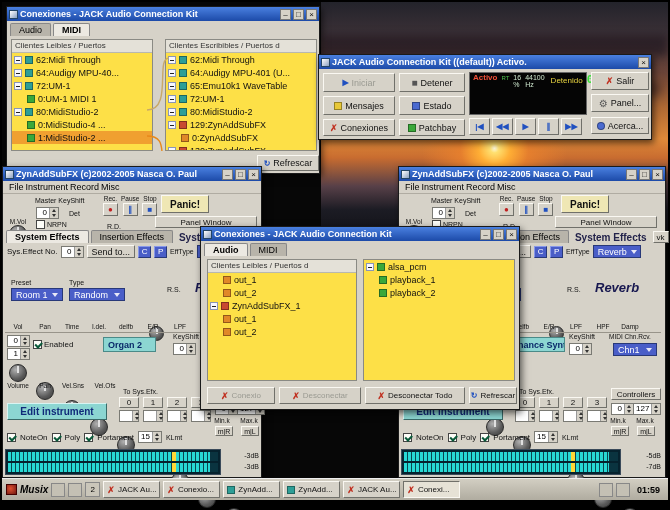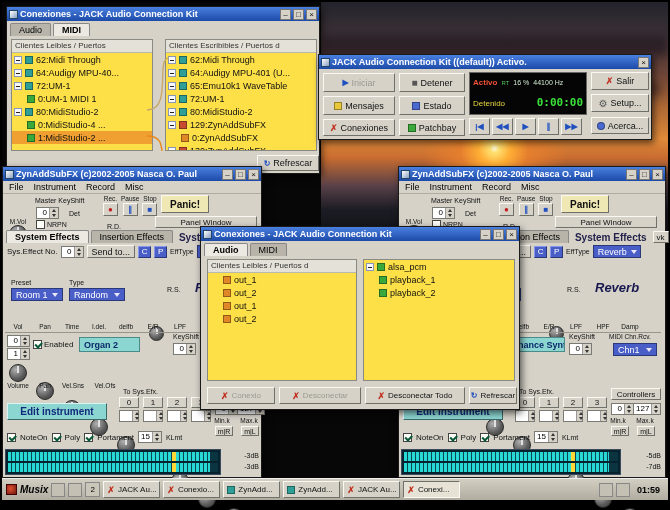--- a/index.html
+++ b/index.html
@@ -30,21 +30,21 @@
 .ind{width:10px;flex:none}
 .tw{width:8px;height:8px;border:1px solid #8a96b8;background:#f8f8ff;position:relative;flex:none}
 .tw::after{content:"";position:absolute;left:1px;top:3px;width:4px;height:1px;background:#222}
 .ic{width:8px;height:8px;flex:none;border:1px solid rgba(0,0,0,.35)}
 .teal{background:#2e9e96}.grn{background:#3aa83a}.red2{background:#c84a30}.org{background:#e08828}.blu2{background:#4a6ad0}.yel{background:#e8c838}
 .b{display:inline-flex;align-items:center;justify-content:center;gap:3px;background:#d6d2c8;border:1px solid;border-color:#faf8f2 #70706a #70706a #faf8f2;font-size:9px;color:#111;white-space:nowrap;overflow:hidden}
 .b.dis{color:#9a9a92}
 .bx{color:#c03020;font-weight:bold;font-size:9px}
 .br{color:#2050c0;font-weight:bold;font-size:8px}
 .bg2{color:#555;font-size:10px}
-.mrow{display:flex;gap:10px;padding:0 6px;background:#d6d2c8;border-bottom:1px solid #b0aca2;font-size:9px;height:13px;align-items:center}
+.mrow{display:flex;gap:2px;padding:0 6px;background:#d6d2c8;border-bottom:1px solid #b0aca2;font-size:9px;height:13px;align-items:center}
 .k{width:18px;height:18px;border-radius:50%;border:1px solid #2a2a2a;background:radial-gradient(circle at 35% 30%,#b0b0b0,#5a5a5a 60%,#383838);position:relative;flex:none}
 .k::after{content:"";position:absolute;left:7px;top:1px;width:2px;height:7px;background:#e0e0e0}
 .ks{width:15px;height:15px}.ks::after{left:6px;height:6px}
 .kl{font-size:6.5px;text-align:center;color:#111;white-space:nowrap}
 .lbl{font-size:8px;color:#111;white-space:nowrap}
 .l7{font-size:7px;color:#111;white-space:nowrap}
 .spn{display:inline-flex;height:12px;border:1px solid #7a7a74;background:#fff;align-items:stretch;flex:none;font-size:8px}
 .spn .v{min-width:12px;padding:0 2px;text-align:right;line-height:10px}
 .spn .ar{width:9px;display:flex;flex-direction:column;border-left:1px solid #999}
 .spn .u,.spn .d{flex:1;position:relative;background:#d6d2c8}
@@ -59,21 +59,21 @@
 .name{background:#8cd6d2;color:#0a2a6a;font-weight:bold;font-size:9px;display:flex;align-items:center;padding:0 4px;border:1px solid #4a8a88;white-space:nowrap;overflow:hidden}
 .edit{background:#8cd6d2;color:#102a7a;font-weight:bold;font-size:10px;display:flex;align-items:center;justify-content:center;border:1px solid;border-color:#d8f4f2 #3a6a68 #3a6a68 #d8f4f2}
 .big{font-size:13px;font-weight:bold;font-style:italic;color:#181850;white-space:nowrap}
 .panic{background:#efe7b4;font-weight:bold;font-size:10px}
 .cp{background:#4a5ec8;color:#fff;height:12px;width:13px;padding:0;font-size:8px;border-color:#8898e8 #283878 #283878 #8898e8}
 .hr{height:1px;background:#98948a}
 .vu{background:#06222e;border:1px solid #3a4a5a;display:flex;flex-direction:column;gap:2px;padding:2px}
 .vb{flex:1;position:relative;background:linear-gradient(90deg,rgba(0,0,0,0) 0 78%,#ffd838 78% 80%,rgba(0,0,0,0) 80% 100%),repeating-linear-gradient(90deg,#28d8d4 0 3px,#0a4450 3px 4px)}
 .vb::after{content:"";position:absolute;right:0;top:0;bottom:0;width:4%;background:#0a3440}
 .vlab{font-size:7px;color:#111;text-align:right;white-space:nowrap}
-.lcd{background:#050505;border:1px solid #666;display:flex;flex-direction:column;justify-content:space-around}
+.lcd{background:#050505;border:1px solid #666;display:flex;flex-direction:row;justify-content:space-around}
 .lrow{display:flex;align-items:baseline;gap:4px;padding:0 3px}
 .lst{color:#f05038;font-weight:bold;font-size:8px}
 .lrt{color:#50c050;font-size:6px}
 .lcpu,.lrate{color:#cfe8cf;font-size:7px}
 .ltr{color:#e8d440;font-size:8px}
 .ltime{margin-left:auto;color:#38e038;font-family:"DejaVu Sans Mono",monospace;font-size:11px;font-weight:bold}
 .tbar{position:absolute;left:2px;top:478px;width:666px;height:22px;background:linear-gradient(180deg,#d2cec2,#b0aca0);border-top:1px solid #eee;display:flex;align-items:center;gap:3px;padding:0 4px;z-index:9}
 .task{width:57px;height:17px;justify-content:flex-start;padding:0 3px;font-size:8px}
 .task.on{background:#e6e2d6;border-color:#70706a #faf8f2 #faf8f2 #70706a}
 .ticn{width:14px;height:14px;background:#c4c0b4;border:1px solid #888;flex:none}
@@ -257,21 +257,21 @@
     <button class="b" style="width:21px;height:17px">
         <span class="br">▶▶</span>
       </button>
   </div>
   <button class="b a" style="left:272px;top:17px;width:58px;height:18px">
       <span class="bx">✗</span>
       <span>Salir</span>
     </button>
   <button class="b a" style="left:272px;top:39px;width:58px;height:18px">
       <span class="bg2">⚙</span>
-      <span>Setup...</span>
+      <span>Panel...</span>
     </button>
   <button class="b a" style="left:272px;top:62px;width:58px;height:17px">
       <span class="ic blu2" style="border-radius:50%"></span>
       <span>Acerca...</span>
     </button>
 </div>
 
 <div class="w" style="left:2px;top:166px;width:260px;height:312px;z-index:3">
   <div class="tb">
     <span class="tbi"></span>
@@ -390,21 +390,21 @@
       <span class="v">1</span>
       <span class="ar">
         <i class="u"></i>
         <i class="d"></i>
       </span>
     </span>
   <div class="a row" style="left:30px;top:173px;gap:2px">
       <span class="cb on"></span>
       <span class="lbl">Enabled</span>
     </div>
-  <div class="a name" style="left:76px;top:170px;width:61px;height:15px">Organ 2</div>
+  <div class="a name" style="left:100px;top:170px;width:53px;height:15px">Organ 2</div>
   <div class="a l7" style="left:170px;top:166px">KeyShift</div>
   <span class="spn a" style="left:170px;top:176px">
       <span class="v">0</span>
       <span class="ar">
         <i class="u"></i>
         <i class="d"></i>
       </span>
     </span>
   <div class="a l7" style="left:206px;top:166px;font-size:6.5px">MIDI Chn.Rcv.</div>
   <span class="dd a" style="left:210px;top:176px;width:44px">
@@ -731,20 +731,25 @@
         <span class="ind"></span>
         <span class="ic org"></span>
         <span>out_1</span>
       </div>
     <div class="tr">
         <span class="ind"></span>
         <span class="ic org"></span>
         <span>out_2</span>
       </div>
     <div class="tr">
+        <span class="tw"></span>
+        <span class="ic red2"></span>
+        <span>ZynAddSubFX_1</span>
+      </div>
+    <div class="tr">
         <span class="ind"></span>
         <span class="ic org"></span>
         <span>out_1</span>
       </div>
     <div class="tr">
         <span class="ind"></span>
         <span class="ic org"></span>
         <span>out_2</span>
       </div>
   </div>

